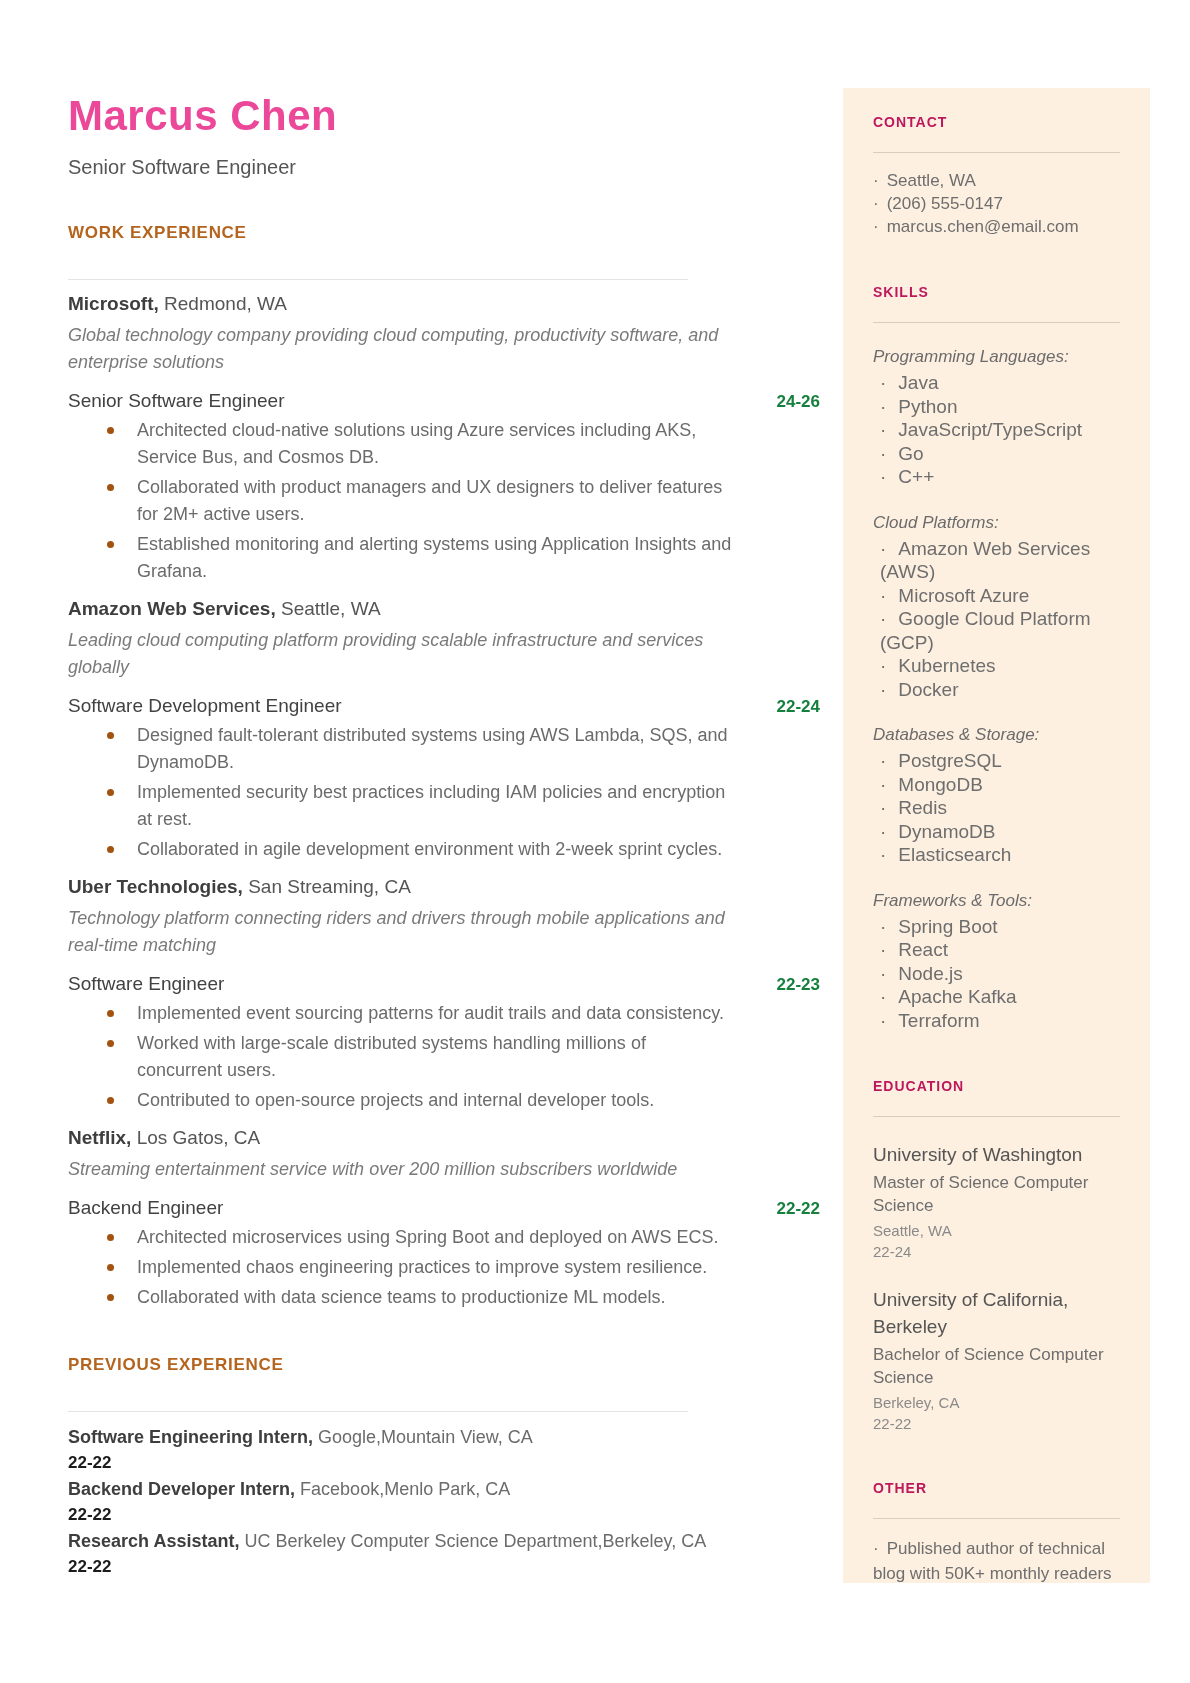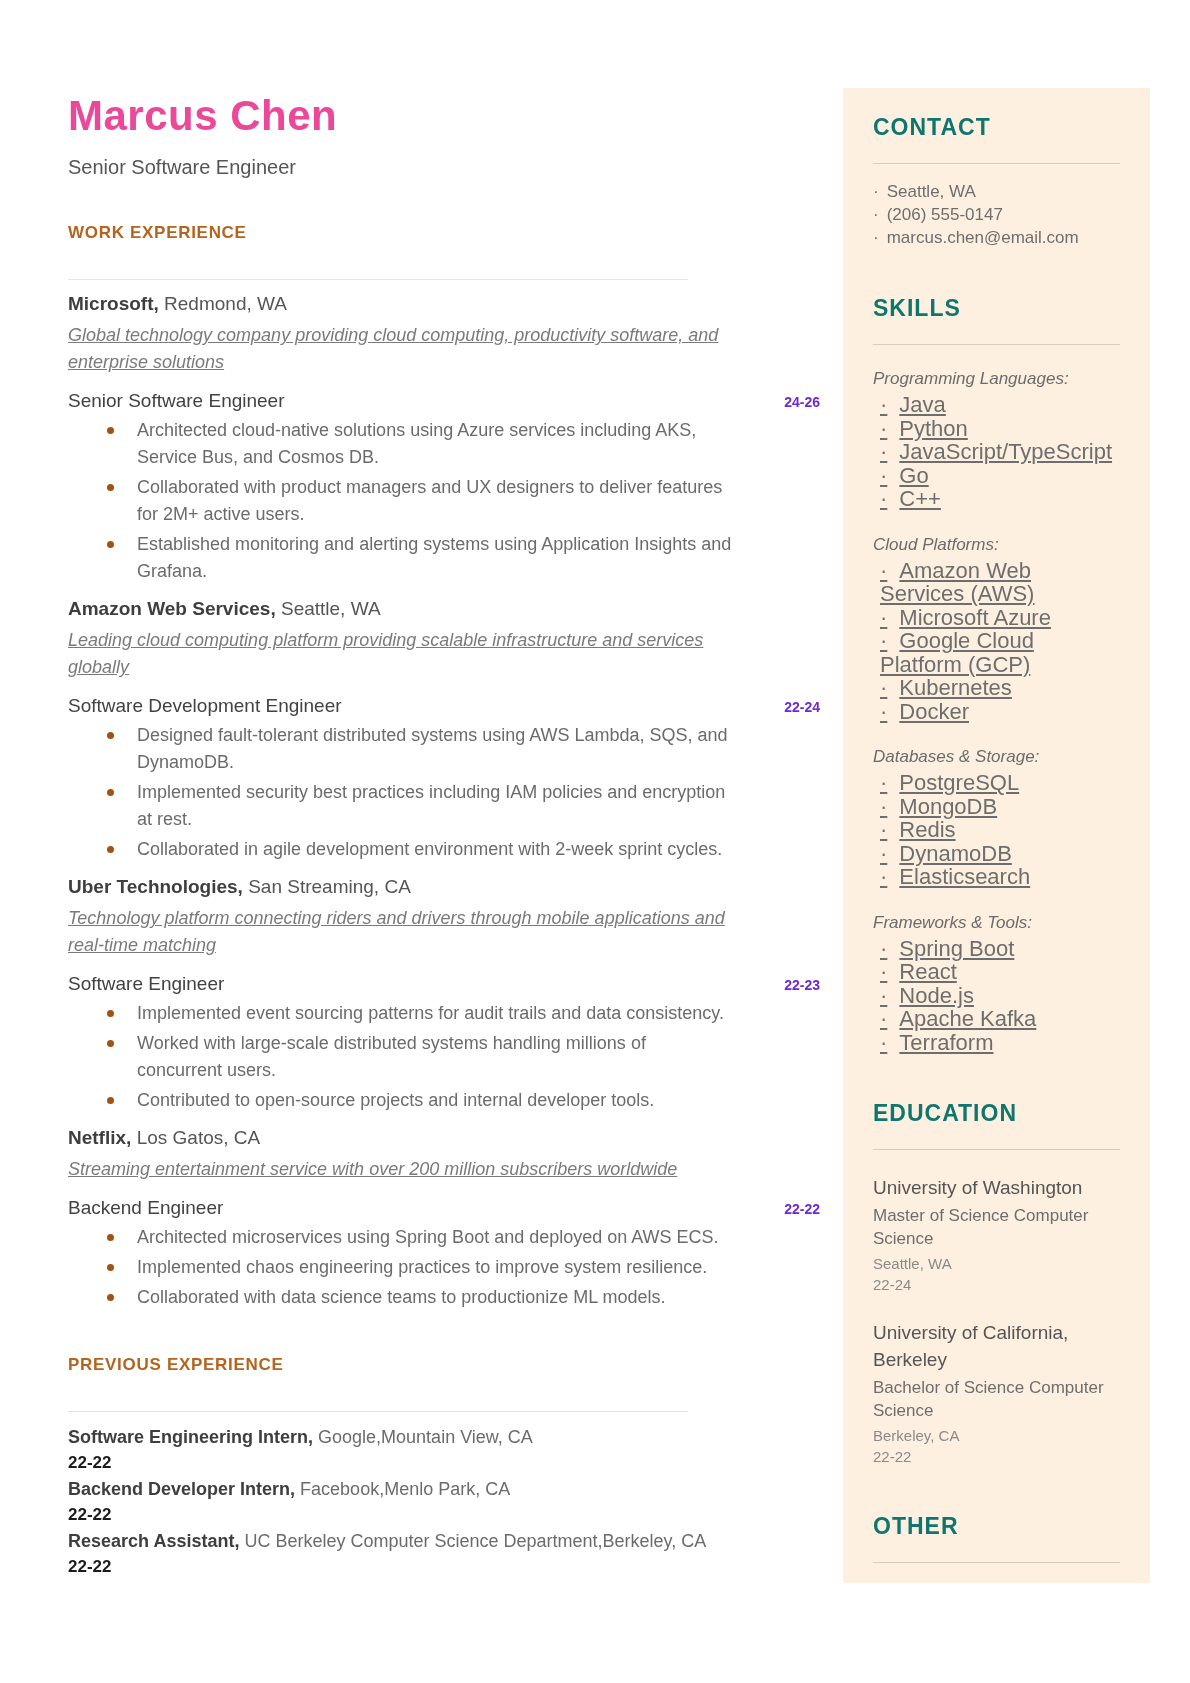--- a/index.html
+++ b/index.html
@@ -39,30 +39,29 @@
   }
   .company-header { margin-top: 11px; font-size: 19px; color: #555555; line-height: 26px; }
   .company-name { font-weight: 700; color: #3e3e3e; }
   .company-desc {
     margin-top: 5px;
     max-width: 672px;
     font-style: italic;
     font-size: 18px;
     color: #7a7a7a;
     line-height: 27px;
-    text-decoration: underline;
   }
   .role-row {
     display: flex;
     justify-content: space-between;
     align-items: baseline;
     margin-top: 14px;
   }
   .role-title { font-size: 19px; color: #424242; }
-  .role-dates { font-size: 14px; font-weight: 700; color: #6d28d9; }
+  .role-dates { font-size: 17px; font-weight: 700; color: #15803d; }
   .role-bullets { list-style: none; margin: 5px 0 0 0; padding: 0 88px 0 37px; }
   .role-bullets li {
     position: relative;
     padding-left: 32px;
     font-size: 18px;
     color: #6b6b6b;
     line-height: 27px;
     margin-top: 3px;
   }
   .role-bullets li::before {
@@ -93,34 +92,34 @@
     position: absolute;
     left: 843px;
     top: 88px;
     width: 307px;
     height: 1495px;
     background: #fdf0e1;
     padding: 26px 30px;
     overflow: hidden;
   }
   .sb-heading {
-    font-size: 23px;
+    font-size: 14px;
     font-weight: 700;
     letter-spacing: 1px;
-    color: #0f766e;
+    color: #be185d;
   }
   .sb-heading.spaced { margin-top: 46px; }
   .sb-divider { border: none; border-top: 1px solid #d9cdbd; margin: 22px 0 0 0; }
   .sb-list { list-style: none; margin: 16px 0 0 0; padding: 0; }
   .sb-list li { font-size: 17px; color: #6e6e6e; line-height: 23px; }
   .sb-list li::before { content: "·"; margin-right: 8px; color: #6e6e6e; }
   .skill-group { margin-top: 22px; }
   .skill-cat { font-style: italic; font-size: 17px; color: #6b6b6b; line-height: 23px; }
   .skill-list { list-style: none; margin: 3px 0 0 0; padding: 0 0 0 7px; }
-  .skill-list li { font-size: 22px; color: #6e6e6e; line-height: 23.5px; text-decoration: underline; }
+  .skill-list li { font-size: 19px; color: #6e6e6e; line-height: 23.5px; }
   .skill-list li::before { content: "·"; margin-right: 12px; color: #6e6e6e; }
   .edu-block { margin-top: 24px; }
   .edu-school { font-size: 19px; color: #555555; line-height: 27px; }
   .edu-degree { margin-top: 3px; font-size: 17px; color: #6e6e6e; line-height: 23px; }
   .edu-loc, .edu-dates { font-size: 15px; color: #8a8a8a; line-height: 21px; }
   .edu-loc { margin-top: 3px; }
   .other-list { list-style: none; margin: 18px 0 0 0; padding: 0; }
   .other-list li { font-size: 17px; color: #6e6e6e; line-height: 24.5px; }
   .other-list li::before { content: "·"; margin-right: 8px; color: #6e6e6e; }
 </style>

